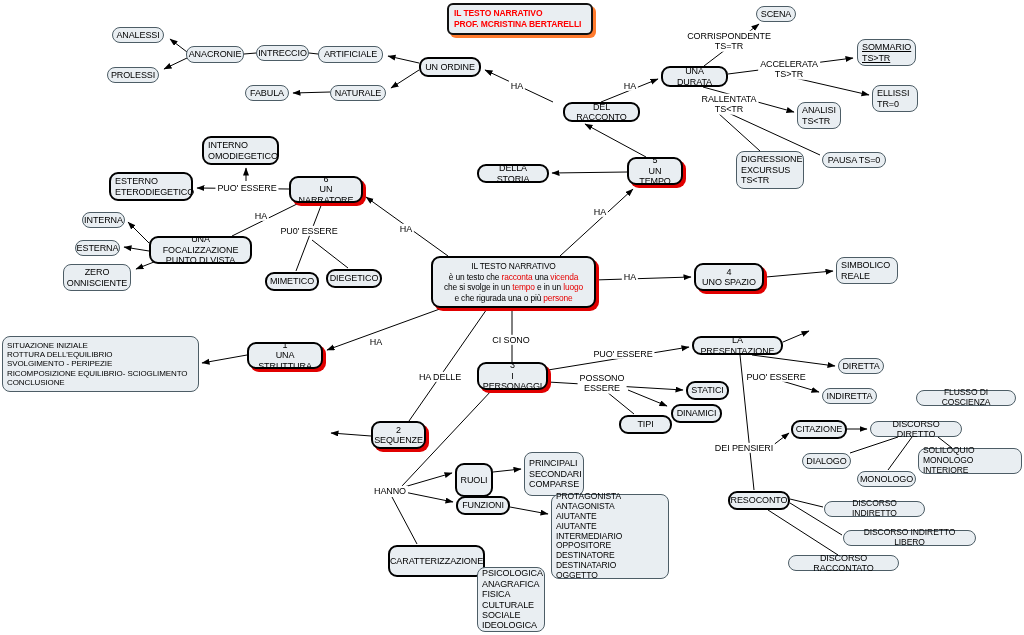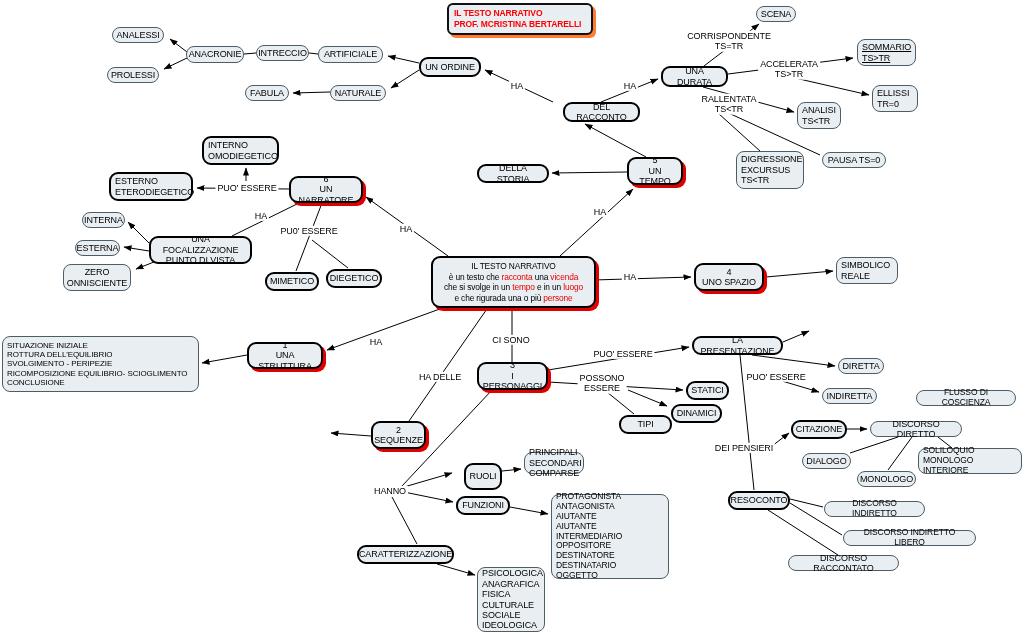--- a/index.html
+++ b/index.html
@@ -175,34 +175,34 @@
     <div class="node bold" style="left: 791px; top: 420px; width: 56px; height: 19px;">CITAZIONE</div>
     <div class="node" style="left: 870px; top: 421px; width: 92px; height: 16px;">DISCORSO DIRETTO</div>
     <div class="node" style="left: 802px; top: 453px; width: 49px; height: 16px;">DIALOGO</div>
     <div class="node" style="left: 857px; top: 471px; width: 59px; height: 16px;">MONOLOGO</div>
     <div class="node left fs85" style="left: 918px; top: 448px; width: 104px; height: 26px;">SOLILOQUIO
 MONOLOGO INTERIORE</div>
     <div class="node bold" style="left: 728px; top: 491px; width: 62px; height: 19px;">RESOCONTO</div>
     <div class="node fs85" style="left: 824px; top: 501px; width: 101px; height: 16px;">DISCORSO INDIRETTO</div>
     <div class="node fs85" style="left: 843px; top: 530px; width: 133px; height: 16px;">DISCORSO INDIRETTO LIBERO</div>
     <div class="node" style="left: 788px; top: 555px; width: 111px; height: 16px;">DISCORSO RACCONTATO</div>
-    <div class="node bold" style="left: 455px; top: 463px; width: 38px; height: 27px; margin-left: 9px;">RUOLI</div>
-    <div class="node left" style="left: 524px; top: 452px; width: 60px; height: 22px;">PRINCIPALI
+    <div class="node bold" style="left: 455px; top: 463px; width: 38px; height: 34px;">RUOLI</div>
+    <div class="node left" style="left: 524px; top: 452px; width: 60px; height: 44px;">PRINCIPALI
 SECONDARI
 COMPARSE</div>
     <div class="node bold" style="left: 456px; top: 496px; width: 54px; height: 19px;">FUNZIONI</div>
     <div class="node left fs85" style="left: 551px; top: 494px; width: 118px; height: 85px;">PROTAGONISTA
 ANTAGONISTA
 AIUTANTE
 AIUTANTE INTERMEDIARIO
 OPPOSITORE
 DESTINATORE
 DESTINATARIO
 OGGETTO</div>
-    <div class="node bold" style="left: 357px; top: 545px; width: 97px; height: 19px;">CARATTERIZZAZIONE</div>
+    <div class="node bold" style="left: 388px; top: 545px; width: 97px; height: 32px;">CARATTERIZZAZIONE</div>
     <div class="node left" style="left: 477px; top: 567px; width: 68px; height: 65px;">PSICOLOGICA
 ANAGRAFICA
 FISICA
 CULTURALE
 SOCIALE
 IDEOLOGICA</div>
     <span class="edge-label" style="left: 517px; top: 86px;">HA</span>
     <span class="edge-label" style="left: 630px; top: 86px;">HA</span>
     <span class="edge-label" style="left: 729px; top: 41px;">CORRISPONDENTE
 TS=TR</span>

